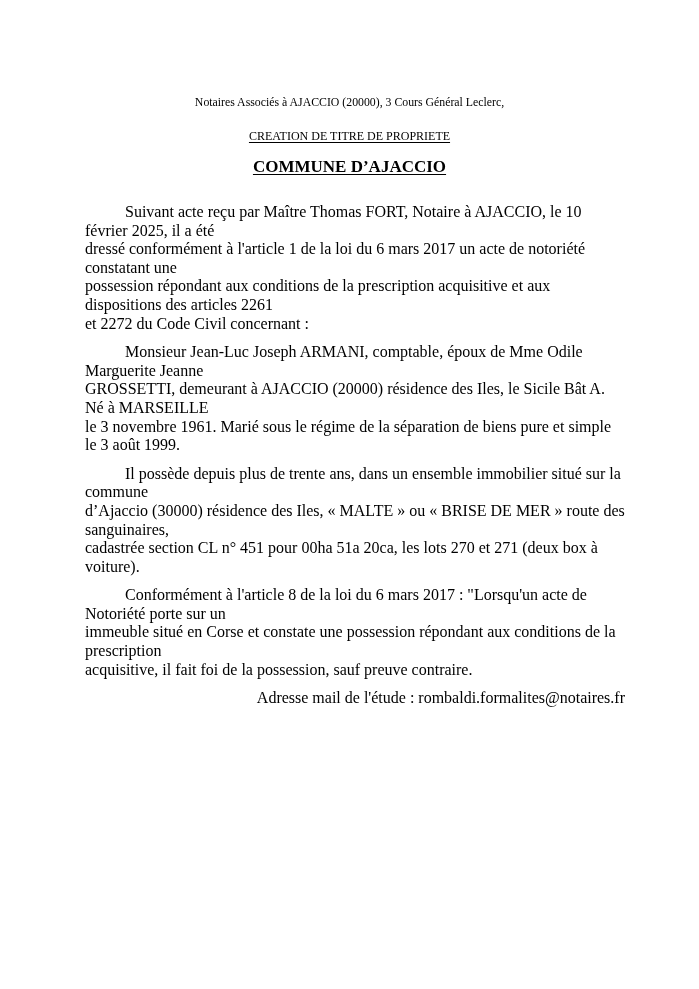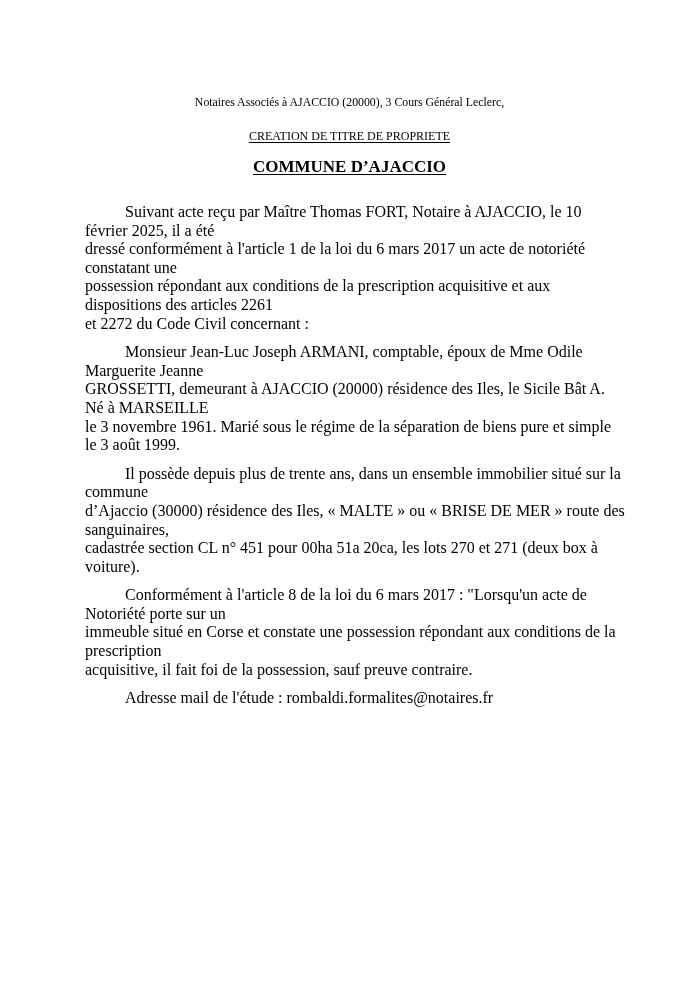--- a/index.html
+++ b/index.html
@@ -78,20 +78,21 @@
     text-align: left;
     margin: 0 0 10px 0;
     white-space: pre-line;
     text-indent: 0;
   }
   .para.indent {
     text-indent: 40px;
   }
   .para:last-child {
     margin-bottom: 0;
+    text-align: right;
   }
   .para-email {
     margin-top: 2px;
   }
 </style>
 </head>
 <body>
 
 <div class="page">
 

